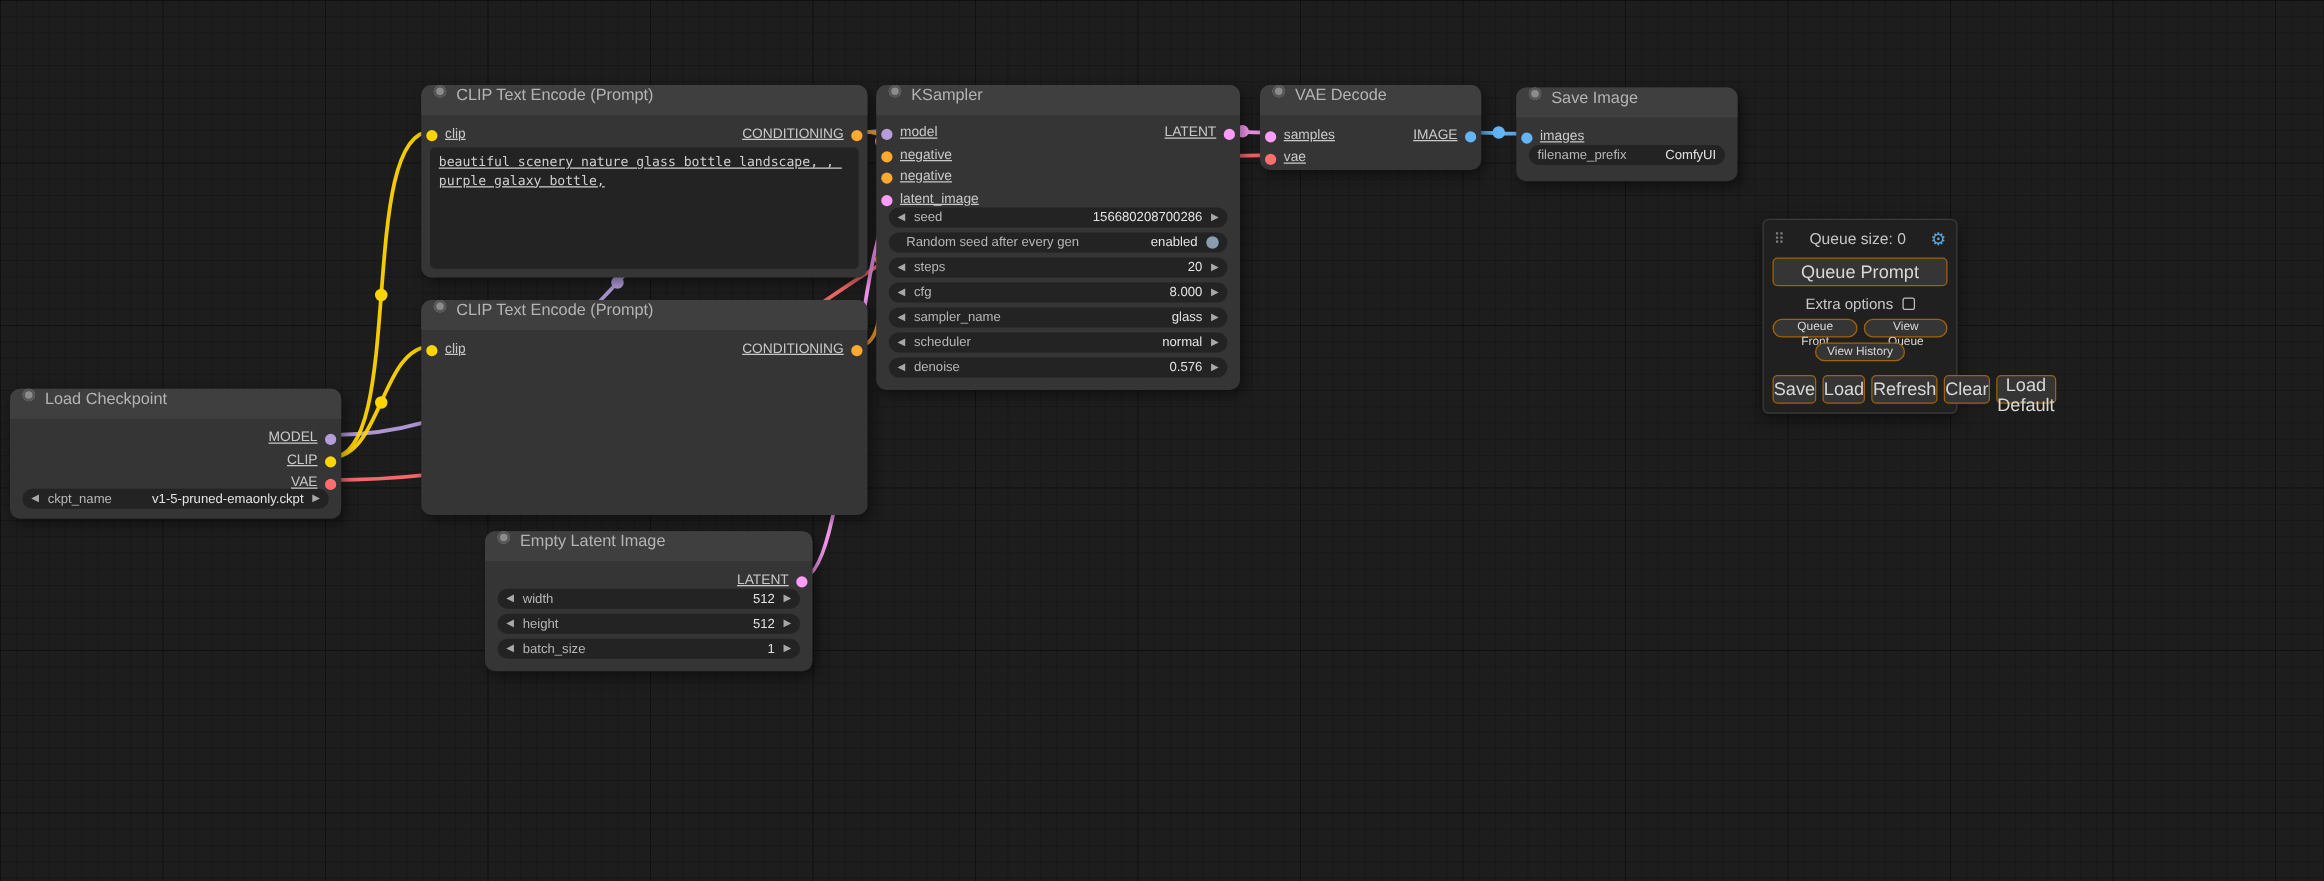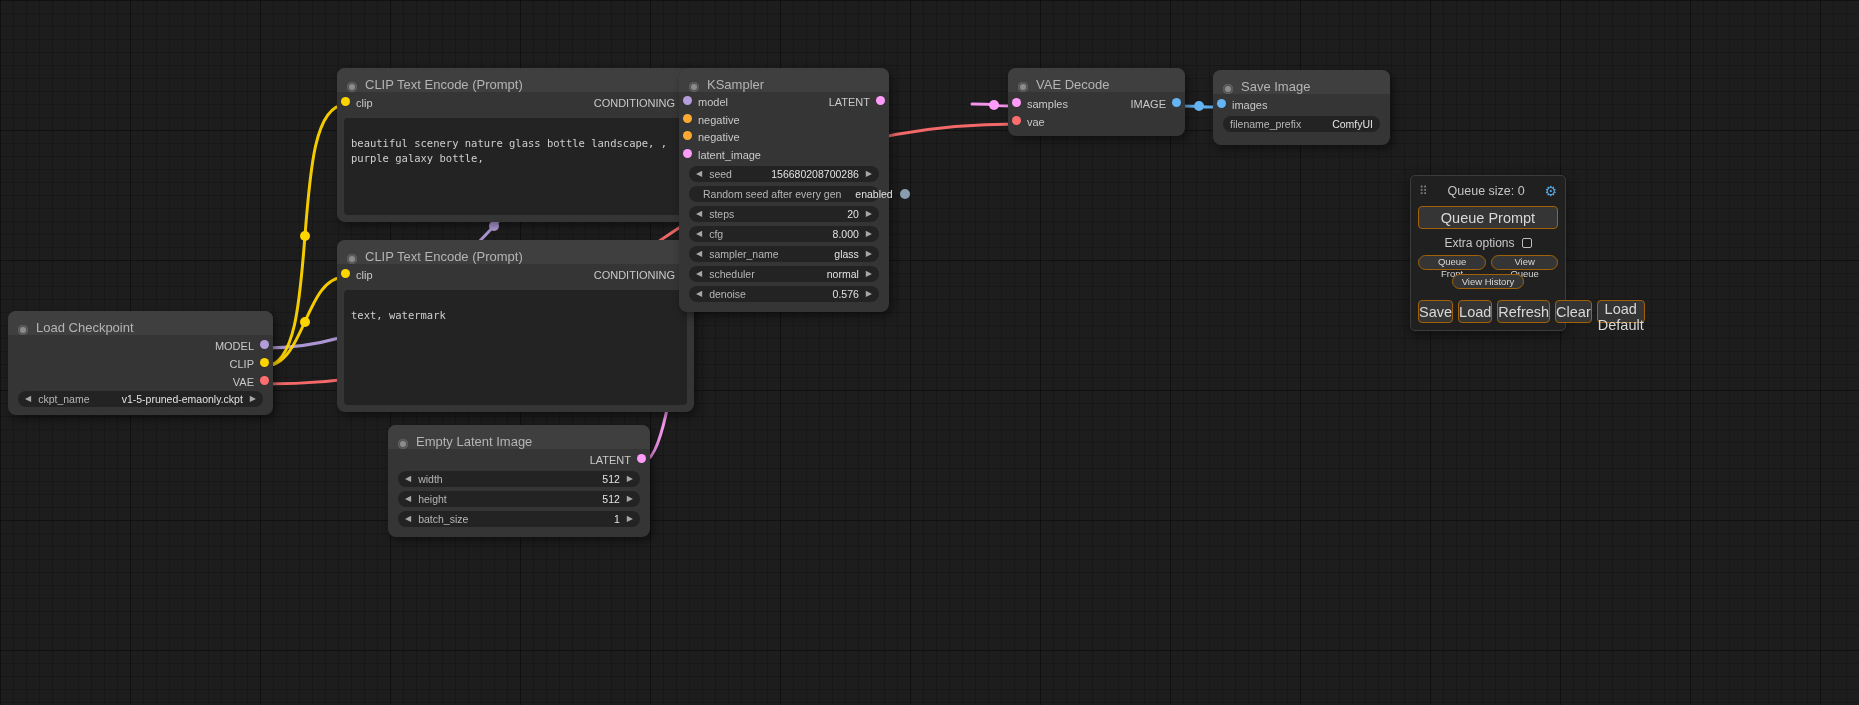--- a/index.html
+++ b/index.html
@@ -22,25 +22,25 @@
   .w-cond { stroke:var(--c-conditioning,#FFA931); } .f-cond { fill:var(--c-conditioning,#FFA931); }
   .w-latent { stroke:var(--c-latent,#FF9CF9); } .f-latent { fill:var(--c-latent,#FF9CF9); }
   .w-image { stroke:var(--c-image,#64B5F6); } .f-image { fill:var(--c-image,#64B5F6); }
 
   .node {
     position:absolute; z-index:2; background:#353535; border-radius:8px;
     box-shadow:3px 4px 10px rgba(0,0,0,0.45);
   }
   .node-title {
     height:24px; background:#3f3f3f; border-radius:8px 8px 0 0;
-    display:flex; align-items:flex-end; gap:8px; padding:0 10px;
+    display:flex; align-items:flex-start; gap:8px; padding:0 10px;
     color:#b4b4b4; font-size:13px; cursor:move;
   }
   .collapse-dot { width:10px; height:10px; border-radius:50%; background:#8c8c8c; box-shadow:inset 0 0 0 2px #565656; flex:0 0 auto; }
-  .port { position:absolute; display:flex; align-items:flex-start; gap:6px; height:16px; font-size:11px; color:#c9c9c9; z-index:3; }
+  .port { position:absolute; display:flex; align-items:flex-end; gap:6px; height:16px; font-size:11px; color:#c9c9c9; z-index:3;text-decoration:underline; }
   .port.in { left:4px; }
   .port.out { right:4px; flex-direction:row-reverse; }
   .pdot { width:9px; height:9px; border-radius:50%; flex:0 0 auto; }
   .c-model { background:var(--c-model,#B39DDB); }
   .c-clip { background:var(--c-clip,#FFD500); }
   .c-vae { background:var(--c-vae,#FF6E6E); }
   .c-cond { background:var(--c-conditioning,#FFA931); }
   .c-latent { background:var(--c-latent,#FF9CF9); }
   .c-image { background:var(--c-image,#64B5F6); }
 
@@ -51,23 +51,23 @@
   }
   .widget .arrow { color:#a8a8a8; font-size:8px; line-height:16px; }
   .widget .wname { white-space:nowrap; }
   .widget .wfill { flex:1; }
   .widget .wvalue { color:#e2e2e2; white-space:nowrap; }
   .widget.toggle { padding-left:14px; }
   .toggle-dot { width:10px; height:10px; border-radius:50%; background:#8a9db0; flex:0 0 auto; }
 
   .prompt-box {
     position:absolute; left:7px; right:7px; top:50px; bottom:7px;
-    background:#232323; border-radius:4px; padding:18px 7px;
+    background:#232323; border-radius:4px; padding:5px 7px;
     font-family:"DejaVu Sans Mono", monospace; font-size:10.5px; line-height:1.4;
-    color:#cfcfcf; white-space:pre-wrap; overflow:hidden; cursor:text;
+    color:#cfcfcf; white-space:pre-wrap; overflow:hidden; cursor:text;text-decoration:underline;
   }
 
   .queue-panel {
     position:absolute; z-index:4; background:#202020; border:1px solid #3c3c3c;
     border-radius:5px; padding:7px; box-shadow:0 4px 12px rgba(0,0,0,0.5);
   }
   .qp-header { display:flex; align-items:center; justify-content:space-between; margin:0 1px 7px 1px; }
   .qp-title { color:#c4c4c4; font-size:12.5px; }
   .drag-handle { color:#7d7d7d; font-size:12px; cursor:grab; }
   .gear { color:#5aa7e0; font-size:14px; cursor:pointer; }
@@ -157,21 +157,20 @@
       <span>CLIP Text Encode (Prompt)</span>
     </div>
     <div class="port in" style="top:29px">
       <span class="pdot c-clip"></span>
       <span>clip</span>
     </div>
     <div class="port out" style="top:29px">
       <span class="pdot c-cond"></span>
       <span>CONDITIONING</span>
     </div>
-    <div class="prompt-box">text, watermark</div>
   </div>
 
   <div class="node" style="left:388px;top:425px;width:262px;height:112px">
     <div class="node-title">
       <span class="collapse-dot"></span>
       <span>Empty Latent Image</span>
     </div>
     <div class="port out" style="top:29px">
       <span class="pdot c-latent"></span>
       <span>LATENT</span>
@@ -192,21 +191,21 @@
     </div>
     <div class="widget" style="top:86px">
       <span class="arrow">◀</span>
       <span class="wname">batch_size</span>
       <span class="wfill"></span>
       <span class="wvalue">1</span>
       <span class="arrow">▶</span>
     </div>
   </div>
 
-  <div class="node" style="left:679px;top:68px;width:210px;height:244px">
+  <div class="node" style="left:701px;top:68px;width:291px;height:244px">
     <div class="node-title">
       <span class="collapse-dot"></span>
       <span>KSampler</span>
     </div>
     <div class="port in" style="top:28px">
       <span class="pdot c-model"></span>
       <span>model</span>
     </div>
     <div class="port in" style="top:46px">
       <span class="pdot c-cond"></span>

